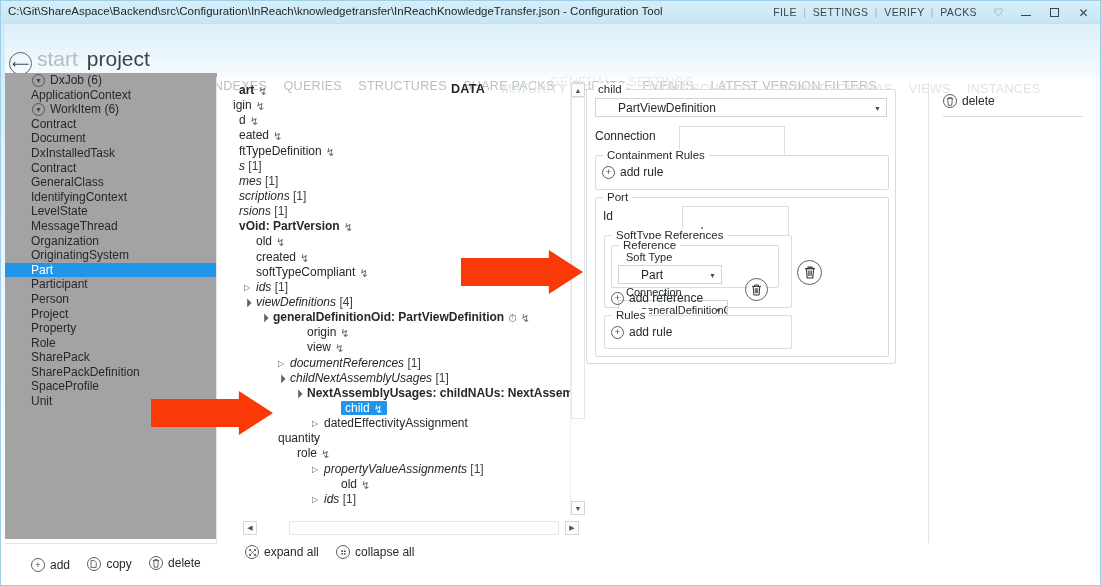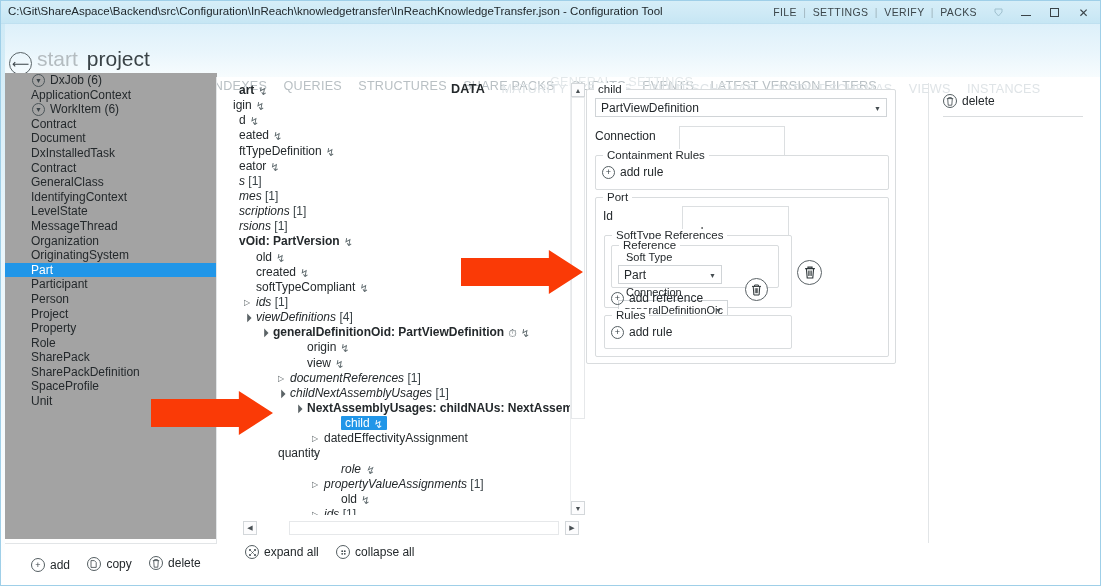--- a/index.html
+++ b/index.html
@@ -264,21 +264,21 @@
     position: absolute; top: -7px; left: 7px;
     background: #ffffff; padding: 0 4px;
     font-size: 11.5px; color: #24292c;
     white-space: nowrap;
   }
   .select-box {
     border: 1px solid #d0d4d7;
     background: #ffffff;
     height: 19px; line-height: 18px;
     font-size: 12px; color: #24292c;
-    padding: 0 16px 0 5px;
+    padding: 0 16px 0 22px;
     position: relative;
     box-sizing: border-box;
     white-space: nowrap; overflow: hidden;
   }
   .select-box .caret {
     position: absolute; right: 5px; top: 0;
     font-size: 7px; color: #454d51; line-height: 19px;
   }
   .txt-box {
     border: 1px solid #dcdfe1;
@@ -459,41 +459,40 @@
   </div>
 
   <div class="pane-tree">
     <div class="tree-view">
       <div id="tree-nodes">
           <div class="tnode"><span style="margin-left: 6px;"><span class="lbl b">art</span><span class="lnk">↯</span></span></div>
           <div class="tnode"><span style=""><span class="lbl">igin</span><span class="lnk">↯</span></span></div>
           <div class="tnode"><span style="margin-left: 6px;"><span class="lbl">d</span><span class="lnk">↯</span></span></div>
           <div class="tnode"><span style="margin-left: 6px;"><span class="lbl">eated</span><span class="lnk">↯</span></span></div>
           <div class="tnode"><span style="margin-left: 6px;"><span class="lbl">ftTypeDefinition</span><span class="lnk">↯</span></span></div>
-          <div class="tnode"><span style="margin-left: 6px;"><span class="lbl">eator</span><span class="lnk">↯</span></span></div>
           <div class="tnode"><span style="margin-left: 6px;"><span class="lbl it">s</span><span class="cnt"> [1]</span></span></div>
           <div class="tnode"><span style="margin-left: 6px;"><span class="lbl it">mes</span><span class="cnt"> [1]</span></span></div>
           <div class="tnode"><span style="margin-left: 6px;"><span class="lbl it">scriptions</span><span class="cnt"> [1]</span></span></div>
           <div class="tnode"><span style="margin-left: 6px;"><span class="lbl it">rsions</span><span class="cnt"> [1]</span></span></div>
           <div class="tnode"><span style="margin-left: 6px;"><span class="lbl b">vOid:  PartVersion</span><span class="lnk">↯</span></span></div>
           <div class="tnode"><span style="margin-left: 23px;"><span class="lbl">old</span><span class="lnk">↯</span></span></div>
           <div class="tnode"><span style="margin-left: 23px;"><span class="lbl">created</span><span class="lnk">↯</span></span></div>
           <div class="tnode"><span style="margin-left: 23px;"><span class="lbl">softTypeCompliant</span><span class="lnk">↯</span></span></div>
           <div class="tnode"><span class="exp" style="left: 9px;">▷</span><span style="margin-left: 23px;"><span class="lbl it">ids</span><span class="cnt"> [1]</span></span></div>
           <div class="tnode"><span class="exp" style="left: 9px; transform: rotate(-45deg);">◢</span><span style="margin-left: 23px;"><span class="lbl it">viewDefinitions</span><span class="cnt"> [4]</span></span></div>
           <div class="tnode"><span class="exp" style="left: 26px; transform: rotate(-45deg);">◢</span><span style="margin-left: 40px;"><span class="lbl b">generalDefinitionOid:  PartViewDefinition</span><span class="lnk">⏱</span><span class="lnk">↯</span></span></div>
           <div class="tnode"><span style="margin-left: 74px;"><span class="lbl">origin</span><span class="lnk">↯</span></span></div>
           <div class="tnode"><span style="margin-left: 74px;"><span class="lbl">view</span><span class="lnk">↯</span></span></div>
           <div class="tnode"><span class="exp" style="left: 43px;">▷</span><span style="margin-left: 57px;"><span class="lbl it">documentReferences</span><span class="cnt"> [1]</span></span></div>
           <div class="tnode"><span class="exp" style="left: 43px; transform: rotate(-45deg);">◢</span><span style="margin-left: 57px;"><span class="lbl it">childNextAssemblyUsages</span><span class="cnt"> [1]</span></span></div>
           <div class="tnode"><span class="exp" style="left: 60px; transform: rotate(-45deg);">◢</span><span style="margin-left: 74px;"><span class="lbl b">NextAssemblyUsages: childNAUs:  NextAssemblyUsage</span></span></div>
           <div class="tnode"><span class="sel" style="margin-left: 108px;"><span class="lbl">child</span><span class="lnk">↯</span></span></div>
           <div class="tnode"><span class="exp" style="left: 77px;">▷</span><span style="margin-left: 91px;"><span class="lbl">datedEffectivityAssignment</span></span></div>
           <div class="tnode"><span class="exp" style="left: 77px;">▷</span><span style="margin-left: 45px;"><span class="lbl">quantity</span></span></div>
-          <div class="tnode"><span style="margin-left: 108px; font-style: italic;"><span class="lbl">role</span><span class="lnk">↯</span></span></div>
+          <div class="tnode"><span style="margin-left: 64px;"><span class="lbl">role</span><span class="lnk">↯</span></span></div>
           <div class="tnode"><span class="exp" style="left: 77px;">▷</span><span style="margin-left: 91px;"><span class="lbl it">propertyValueAssignments</span><span class="cnt"> [1]</span></span></div>
           <div class="tnode"><span style="margin-left: 108px;"><span class="lbl">old</span><span class="lnk">↯</span></span></div>
           <div class="tnode"><span class="exp" style="left: 77px;">▷</span><span style="margin-left: 91px;"><span class="lbl it">ids</span><span class="cnt"> [1]</span></span></div>
         </div>
     </div>
 
     <div class="tree-vscroll">
       <div class="sb-btn top">▲</div>
       <div class="sb-thumb"></div>
       <div class="sb-btn bot">▼</div>

